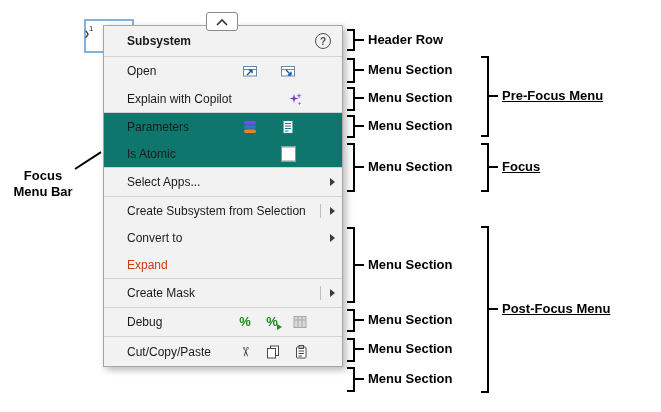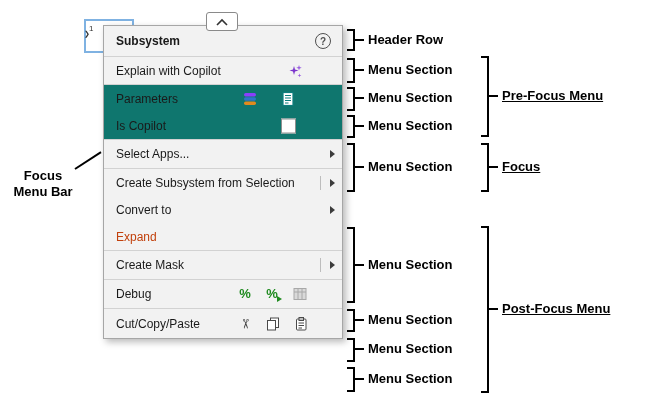--- a/index.html
+++ b/index.html
@@ -10,21 +10,21 @@
   .block { position:absolute; left:84px; top:19px; width:46px; height:30px; background:#fff;
            border:2px solid #7fb2e2; z-index:1; }
   .block .port { position:absolute; left:3px; top:3px; font-size:8px; color:#333; }
   .block .chev { position:absolute; left:-2px; top:9px; font-size:7px; color:#333; }
 
   
   .menu { position:absolute; left:103px; top:25px; width:238px; background:#f2f2f2;
           border:1px solid #a6a6a6; box-shadow:3px 3px 7px rgba(0,0,0,.28); z-index:2; }
   .mi  { position:relative; height:27px; display:flex; align-items:center; font-size:12px; color:#1a1a1a; }
   .h28 { height:28px; } .h29 { height:29px; } .h30 { height:30px; }
-  .mi .lbl { margin-left:12px; white-space:nowrap; }
+  .mi .lbl { margin-left:23px; white-space:nowrap; }
   .hdr .lbl { font-weight:bold; }
   .sep { height:1px; background:#d2d2d2; }
   .focus-wrap { background:#0f766e; }
   .dis .lbl { color:#c2410c; }
 
   .ic { position:absolute; top:50%; transform:translateY(-50%); width:16px; height:16px;
         display:flex; align-items:center; justify-content:center; }
   .ic svg { display:block; }
   .pct  { font-size:13px; font-weight:bold; color:#1f8a1f; line-height:16px; }
   .runtri { position:absolute; right:-2px; bottom:0; width:0; height:0;
@@ -70,20 +70,37 @@
   </div>
 
   <div class="menu">
 
     <div class="mi hdr h30">
       <span class="lbl">Subsystem</span>
       <span class="helpicon">?</span>
     </div>
     <div class="sep"></div>
 
+    <div class="mi h28">
+      <span class="lbl">Open</span>
+      <span class="ic" style="left:138px">
+        <svg width="16" height="16" viewBox="0 0 16 16">
+          <rect x="1.5" y="3.5" width="13" height="9.5" fill="#fff" stroke="#6b87a8"></rect>
+          <path d="M1.5 6.5h13" stroke="#6b87a8" fill="none"></path>
+          <path d="M5 12 L10 7 M10 7 H6.8 M10 7 V10.2" stroke="#155fa8" stroke-width="1.4" fill="none"></path>
+        </svg>
+      </span>
+      <span class="ic" style="left:176px">
+        <svg width="16" height="16" viewBox="0 0 16 16">
+          <rect x="1.5" y="3.5" width="13" height="9.5" fill="#fff" stroke="#6b87a8"></rect>
+          <path d="M1.5 6.5h13" stroke="#6b87a8" fill="none"></path>
+          <path d="M6 7 L11 12 M11 12 H7.8 M11 12 V8.8" stroke="#155fa8" stroke-width="1.4" fill="none"></path>
+        </svg>
+      </span>
+    </div>
 
 
     <div class="mi">
       <span class="lbl">Explain with Copilot</span>
       <span class="ic" style="left:183px">
         <svg width="16" height="16" viewBox="0 0 16 16">
           <path d="M7 3 L8 6.5 L11.5 7.5 L8 8.5 L7 12 L6 8.5 L2.5 7.5 L6 6.5 Z" fill="#7b35cc"></path>
           <path d="M12 2 l0.7 2 2 0.7 -2 0.7 -0.7 2 -0.7 -2 -2 -0.7 2 -0.7 Z" fill="#9a5fe0"></path>
           <path d="M12.5 10.5 l0.5 1.4 1.4 0.5 -1.4 0.5 -0.5 1.4 -0.5 -1.4 -1.4 -0.5 1.4 -0.5 Z" fill="#9a5fe0"></path>
         </svg>
@@ -102,21 +119,21 @@
           </svg>
         </span>
         <span class="ic" style="left:176px">
           <svg width="16" height="16" viewBox="0 0 16 16">
             <rect x="3" y="1.5" width="10" height="13" fill="#fff" stroke="#0e7d7d" stroke-width="1.2"></rect>
             <path d="M5 4.5h6 M5 7h6 M5 9.5h6 M5 12h3.5" stroke="#0e7d7d" fill="none"></path>
           </svg>
         </span>
       </div>
       <div class="mi">
-        <span class="lbl">Is Copilot</span>
+        <span class="lbl">Is Atomic</span>
         <span class="checkbox" style="left:177px"></span>
       </div>
     </div>
     <div class="sep"></div>
 
     <div class="mi h28">
       <span class="lbl">Select Apps...</span>
       <span class="arrow"></span>
     </div>
     <div class="sep"></div>

